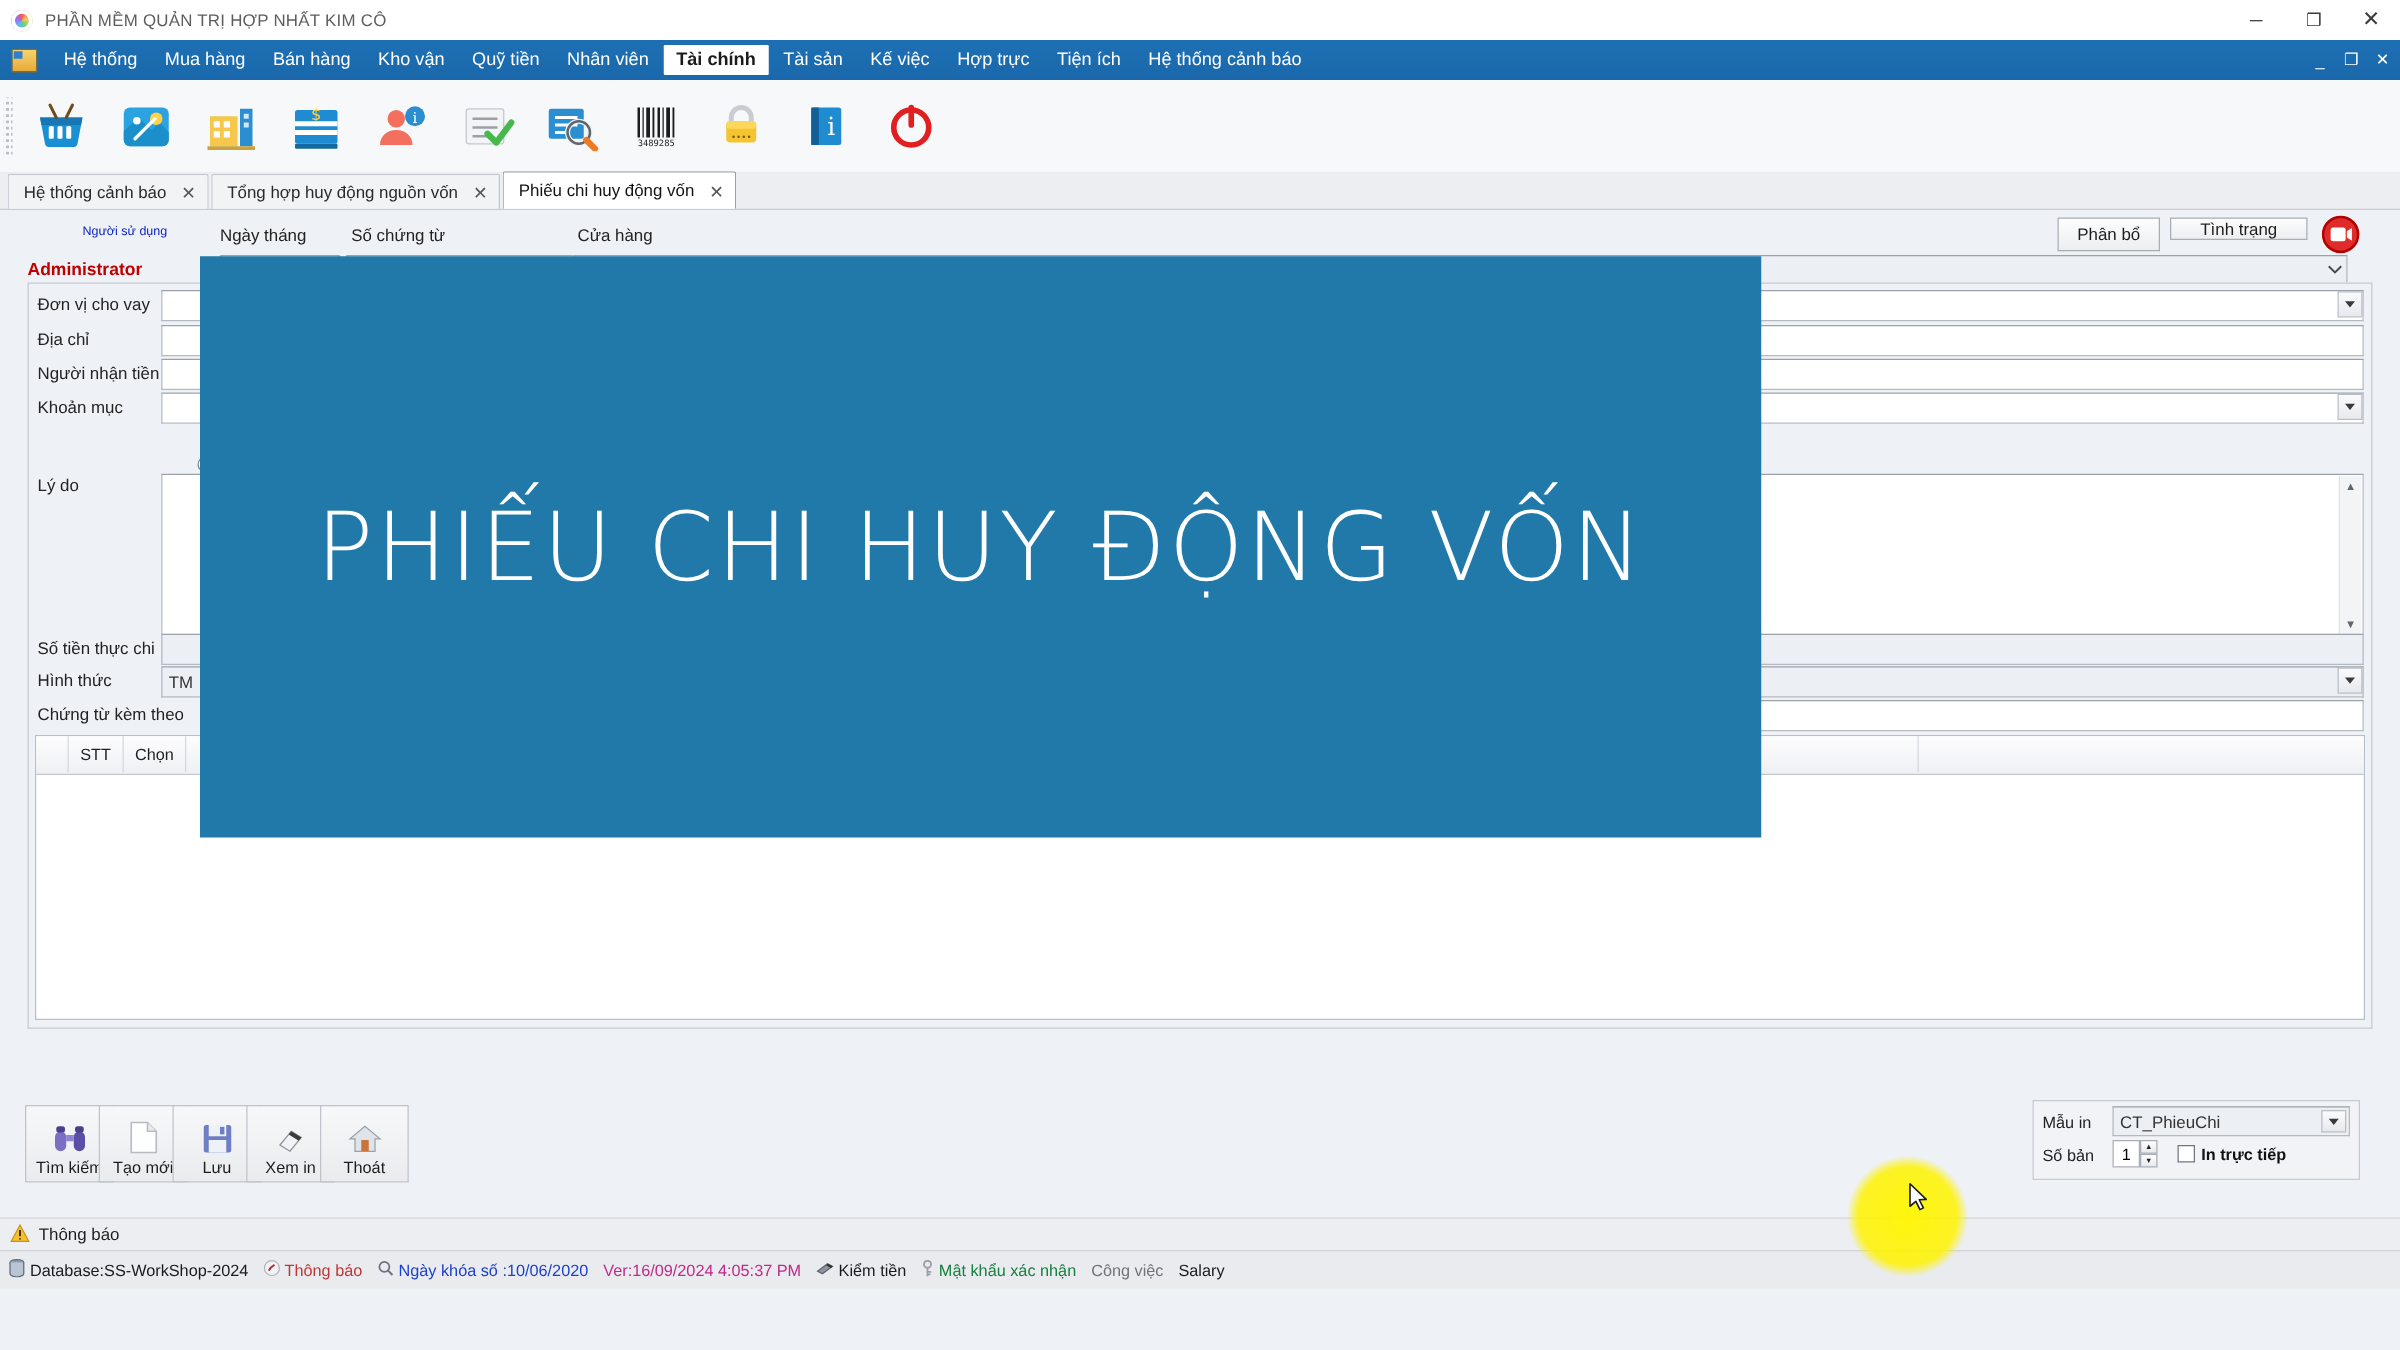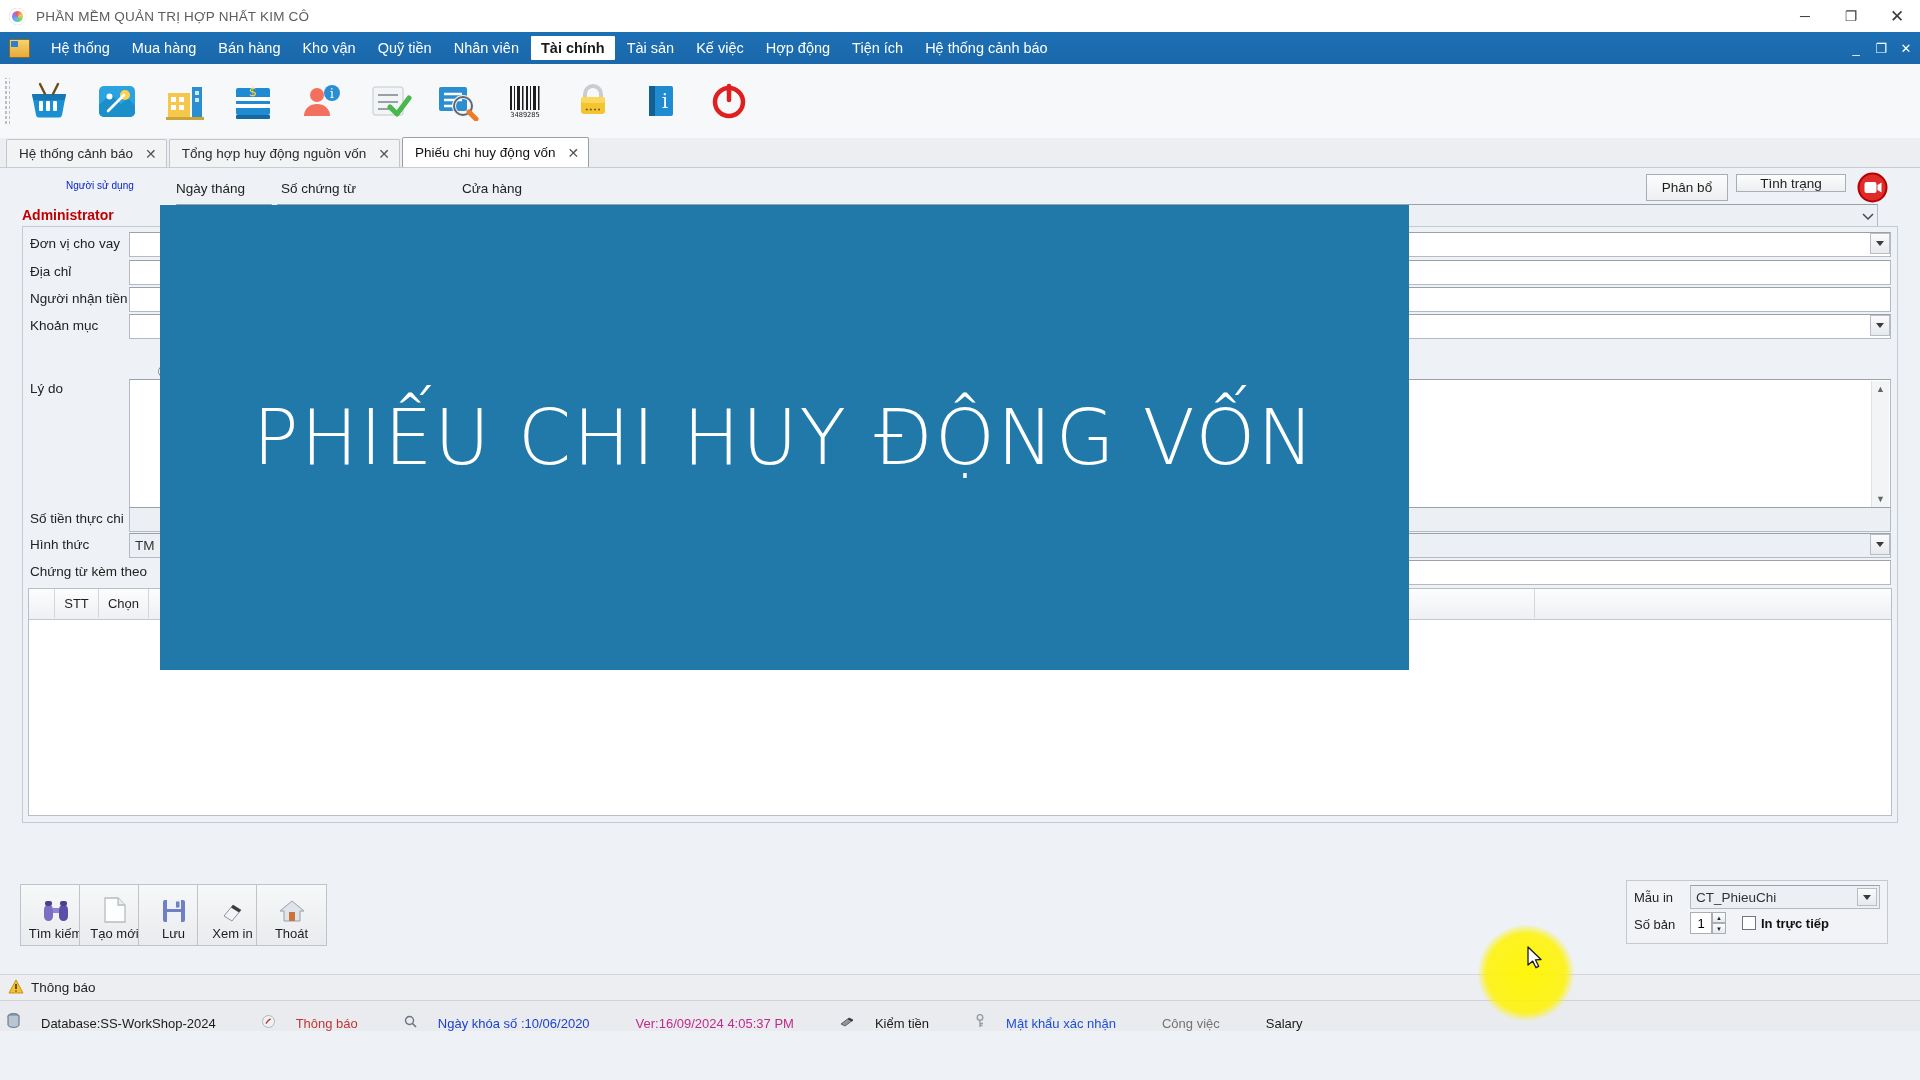--- a/index.html
+++ b/index.html
@@ -132,21 +132,21 @@
   .notify{
     position:absolute;left:0;top:974px;width:1920px;height:26px;
     background:#eceef1;border-top:1px solid #d3d6db;
     display:flex;align-items:center;gap:7px;padding-left:8px;box-sizing:border-box;
     font-size:13.5px;color:#1f1f1f;
   }
   
   .statusbar{
     position:absolute;left:0;top:1000px;width:1920px;height:31px;
     background:#e9ebee;border-top:1px solid #d0d3d8;
-    display:flex;align-items:flex-end;gap:21px;padding-left:7px;box-sizing:border-box;
+    display:flex;align-items:center;gap:4px;padding-left:7px;box-sizing:border-box;
     font-size:13px;white-space:nowrap;
   }
   .sb-sep{display:inline-block;width:4px;}
 
   
   .footer{
     position:absolute;left:0;top:1025px;width:1920px;height:55px;
     background:#1f76ab;display:flex;align-items:center;
     font-style:italic;font-weight:bold;color:#fff;font-size:33px;
   }
@@ -207,21 +207,21 @@
     <div class="menu-appicon"></div>
     <div class="menu-item">Hệ thống</div>
     <div class="menu-item">Mua hàng</div>
     <div class="menu-item">Bán hàng</div>
     <div class="menu-item">Kho vận</div>
     <div class="menu-item">Quỹ tiền</div>
     <div class="menu-item">Nhân viên</div>
     <div class="menu-item active">Tài chính</div>
     <div class="menu-item">Tài sản</div>
     <div class="menu-item">Kế việc</div>
-    <div class="menu-item">Hợp động</div>
+    <div class="menu-item">Hợp trực</div>
     <div class="menu-item">Tiện ích</div>
     <div class="menu-item">Hệ thống cảnh báo</div>
     <div class="mdi-ctrls">
       <div class="mdi-b">_</div>
       <div class="mdi-b">❐</div>
       <div class="mdi-b">✕</div>
     </div>
   </div>
 
   <div class="icontoolbar">
@@ -576,21 +576,21 @@
         </svg>
     </span>
     <span style="color:#1a1a1a;">Kiểm tiền</span>
     <span class="sb-sep"></span>
     <span>
       <svg width="10" height="14" viewBox="0 0 10 14">
           <circle cx="5" cy="3.4" r="2.8" fill="none" stroke="#9aa0a8" stroke-width="1.5"></circle>
           <path d="M5 6.2V13M5 9.5h3M5 11.5h2.4" stroke="#9aa0a8" stroke-width="1.5"></path>
         </svg>
     </span>
-    <span style="color:#1d4ed8;">Mật khẩu xác nhận</span>
+    <span style="color:#15803d;">Mật khẩu xác nhận</span>
     <span class="sb-sep"></span>
     <span style="color:#737373;">Công việc</span>
     <span class="sb-sep"></span>
     <span style="color:#1a1a1a;">Salary</span>
   </div>
 
 
   <div class="overlay">
     <span>PHIẾU CHI HUY ĐỘNG VỐN</span>
   </div>

